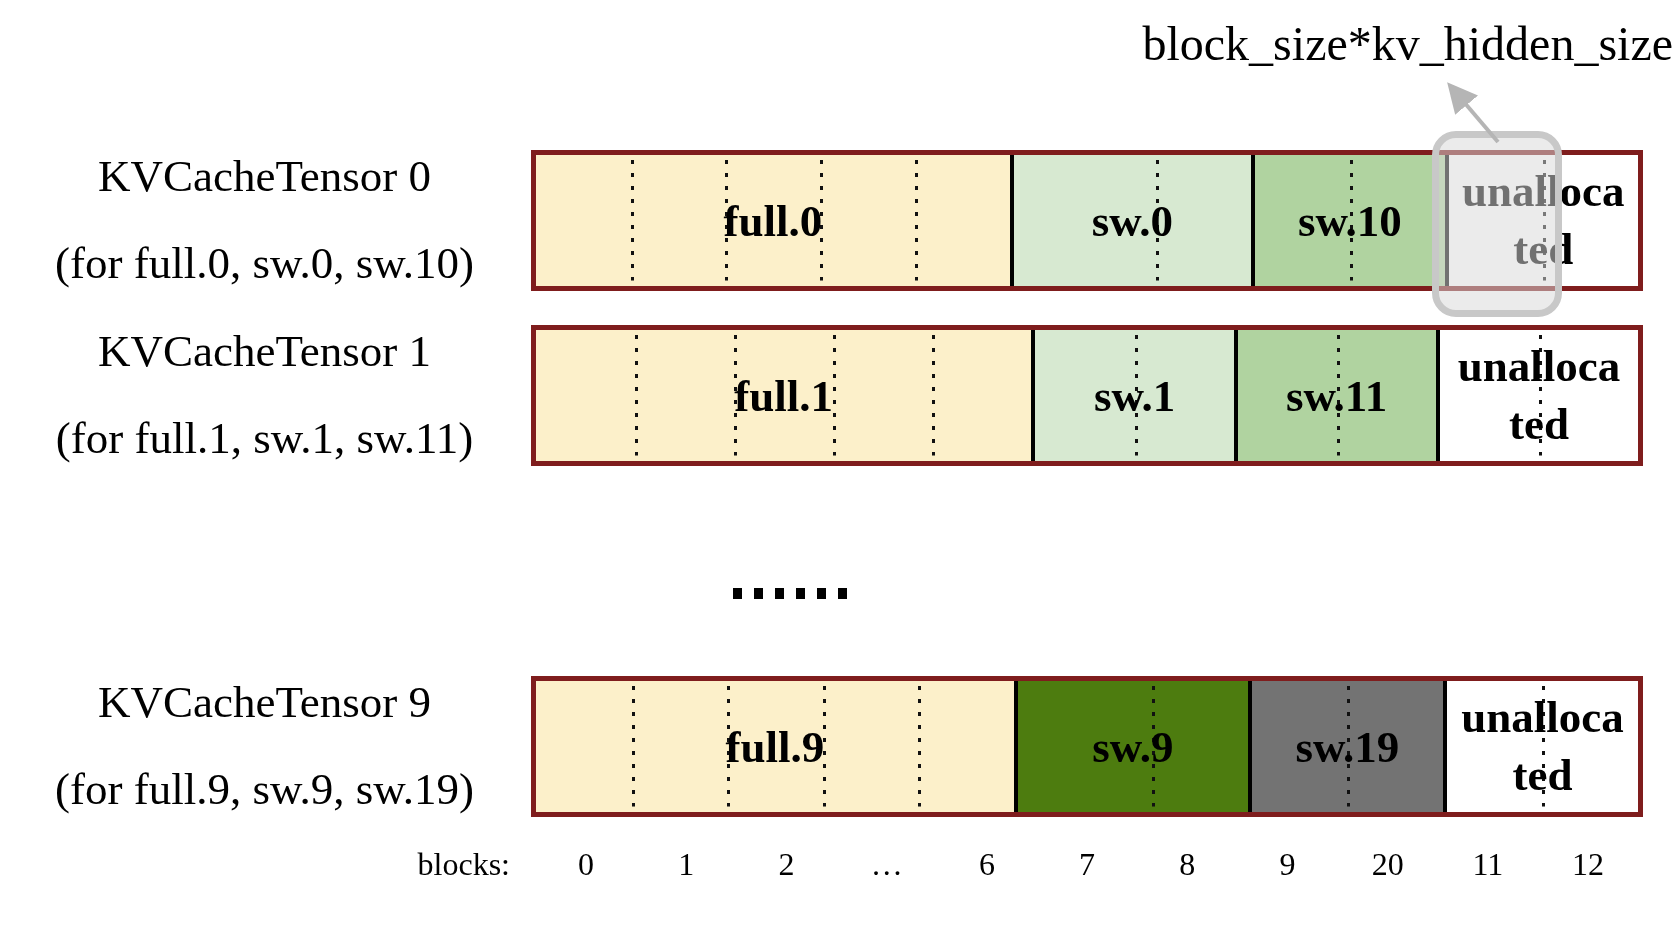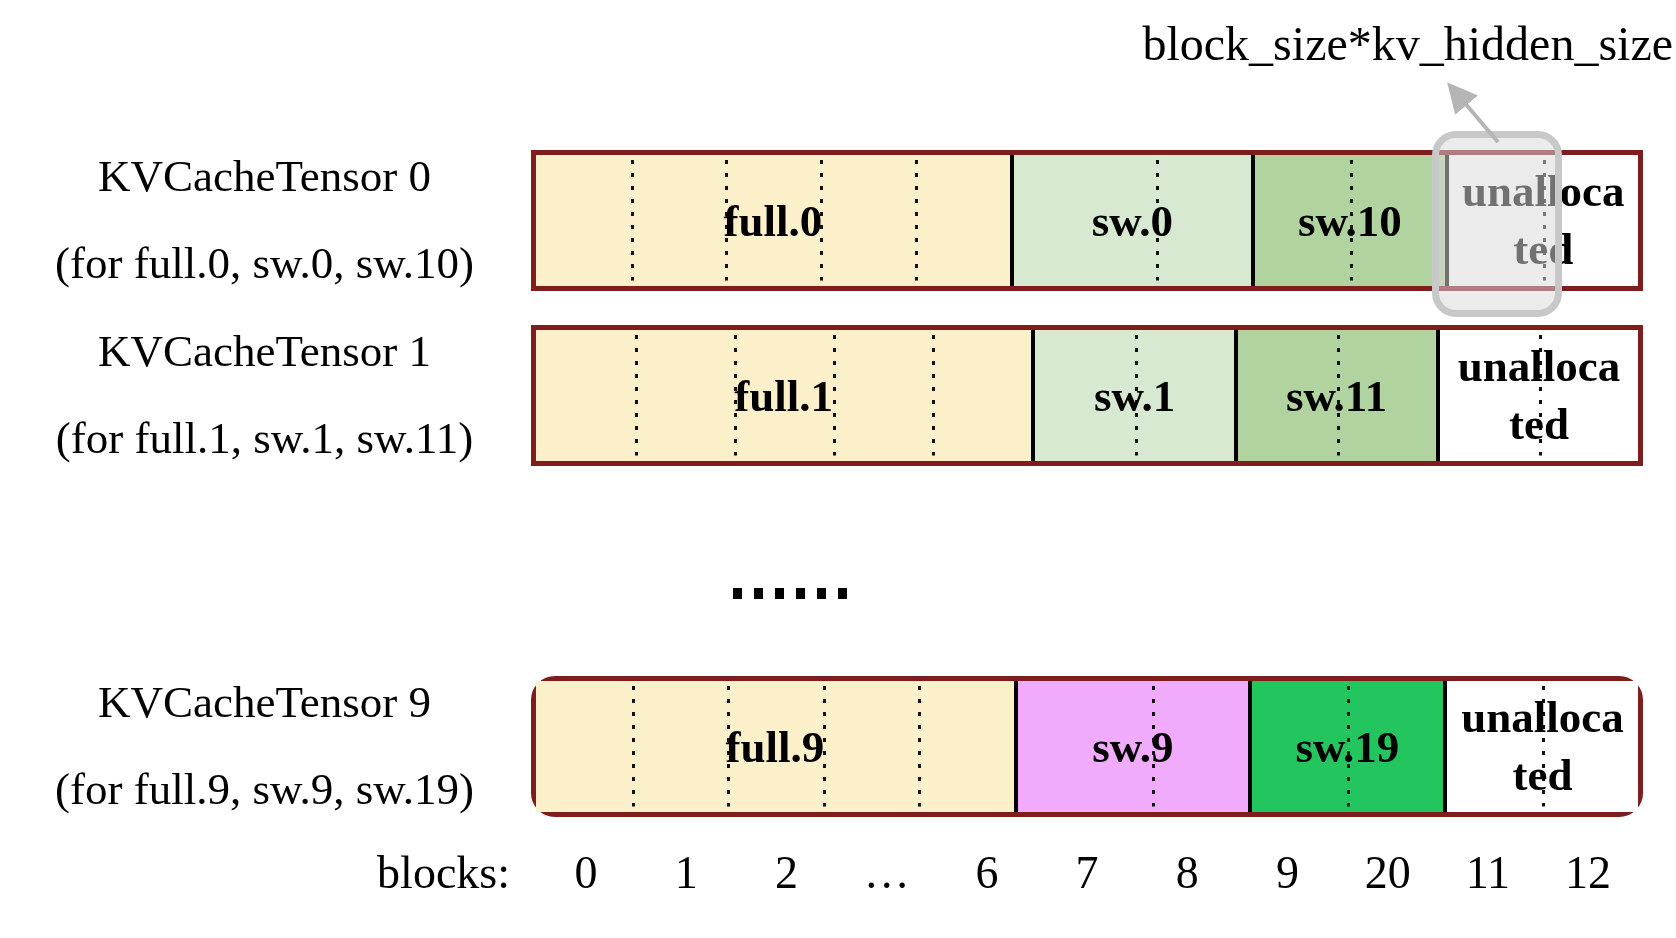--- a/index.html
+++ b/index.html
@@ -39,21 +39,21 @@
   .highlight{
     position:absolute;z-index:5;left:896px;top:-24px;width:116px;height:172px;
     border-radius:24px;border:7px solid #C8C8C8;background:rgba(217,217,217,0.52);
   }
 
   .arrow-svg{position:absolute;left:1418px;top:56px;width:120px;height:104px;z-index:6;}
 
   .dots-row{position:absolute;left:733px;top:588px;display:flex;gap:12px;}
   .dots-row i{display:block;width:9px;height:11px;background:#000;}
 
-  .axis{position:absolute;top:846px;left:0;width:1676px;height:70px;font-size:46px;}
+  .axis{position:absolute;top:846px;left:0;width:1676px;height:70px;font-size:32px;}
   .axis .axis-caption{position:absolute;left:300px;width:210px;text-align:right;white-space:nowrap;}
   .axis .tick{position:absolute;width:110px;text-align:center;white-space:nowrap;}
 </style>
 </head>
 <body>
 
 <div id="stage">
 
   <div class="annotation">block_size*kv_hidden_size</div>
 
@@ -127,35 +127,35 @@
           <div class="cell"></div>
           <div class="section-label">
             <div class="wrapbox">unallocated</div>
           </div>
         </div>
       </div>
       <div class="tensor-label" style="top: 676px; height: 141px;">
         <div class="l1">KVCacheTensor 9</div>
         <div class="l2">(for full.9, sw.9, sw.19)</div>
       </div>
-      <div class="bar" style="top: 676px; border-radius: 24px;">
+      <div class="bar" style="top: 676px;">
         <div class="section" style="flex: 5 1 0%; background: rgb(252, 240, 202);">
           <div class="cell"></div>
           <div class="cell"></div>
           <div class="cell"></div>
           <div class="cell"></div>
           <div class="cell"></div>
           <div class="section-label">full.9</div>
         </div>
-        <div class="section" style="flex: 2 1 0%; background: #f0abfc; padding-left: 39px;">
+        <div class="section" style="flex: 2 1 0%; background: #4d7c0f; padding-left: 39px;">
           <div class="cell"></div>
           <div class="cell"></div>
           <div class="section-label">sw.9</div>
         </div>
-        <div class="section" style="flex: 2 1 0%; background: #22c55e;">
+        <div class="section" style="flex: 2 1 0%; background: #737373;">
           <div class="cell"></div>
           <div class="cell"></div>
           <div class="section-label">sw.19</div>
         </div>
         <div class="section" style="flex: 2 1 0%; background: rgb(255, 255, 255);">
           <div class="cell"></div>
           <div class="cell"></div>
           <div class="section-label">
             <div class="wrapbox">unallocated</div>
           </div>

